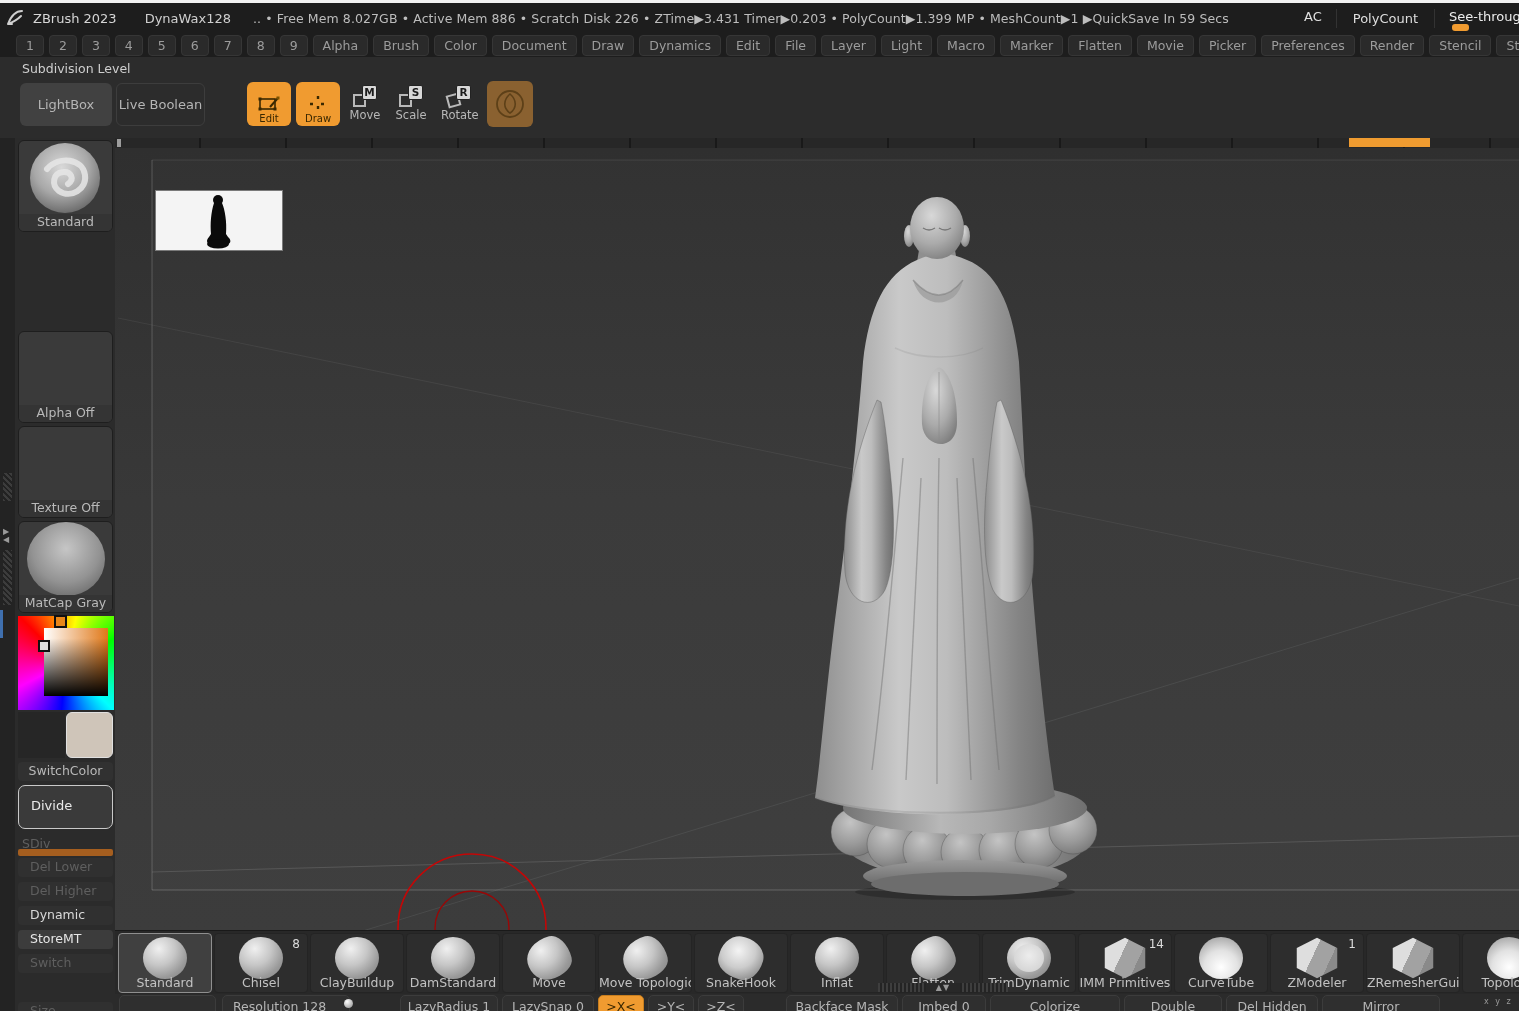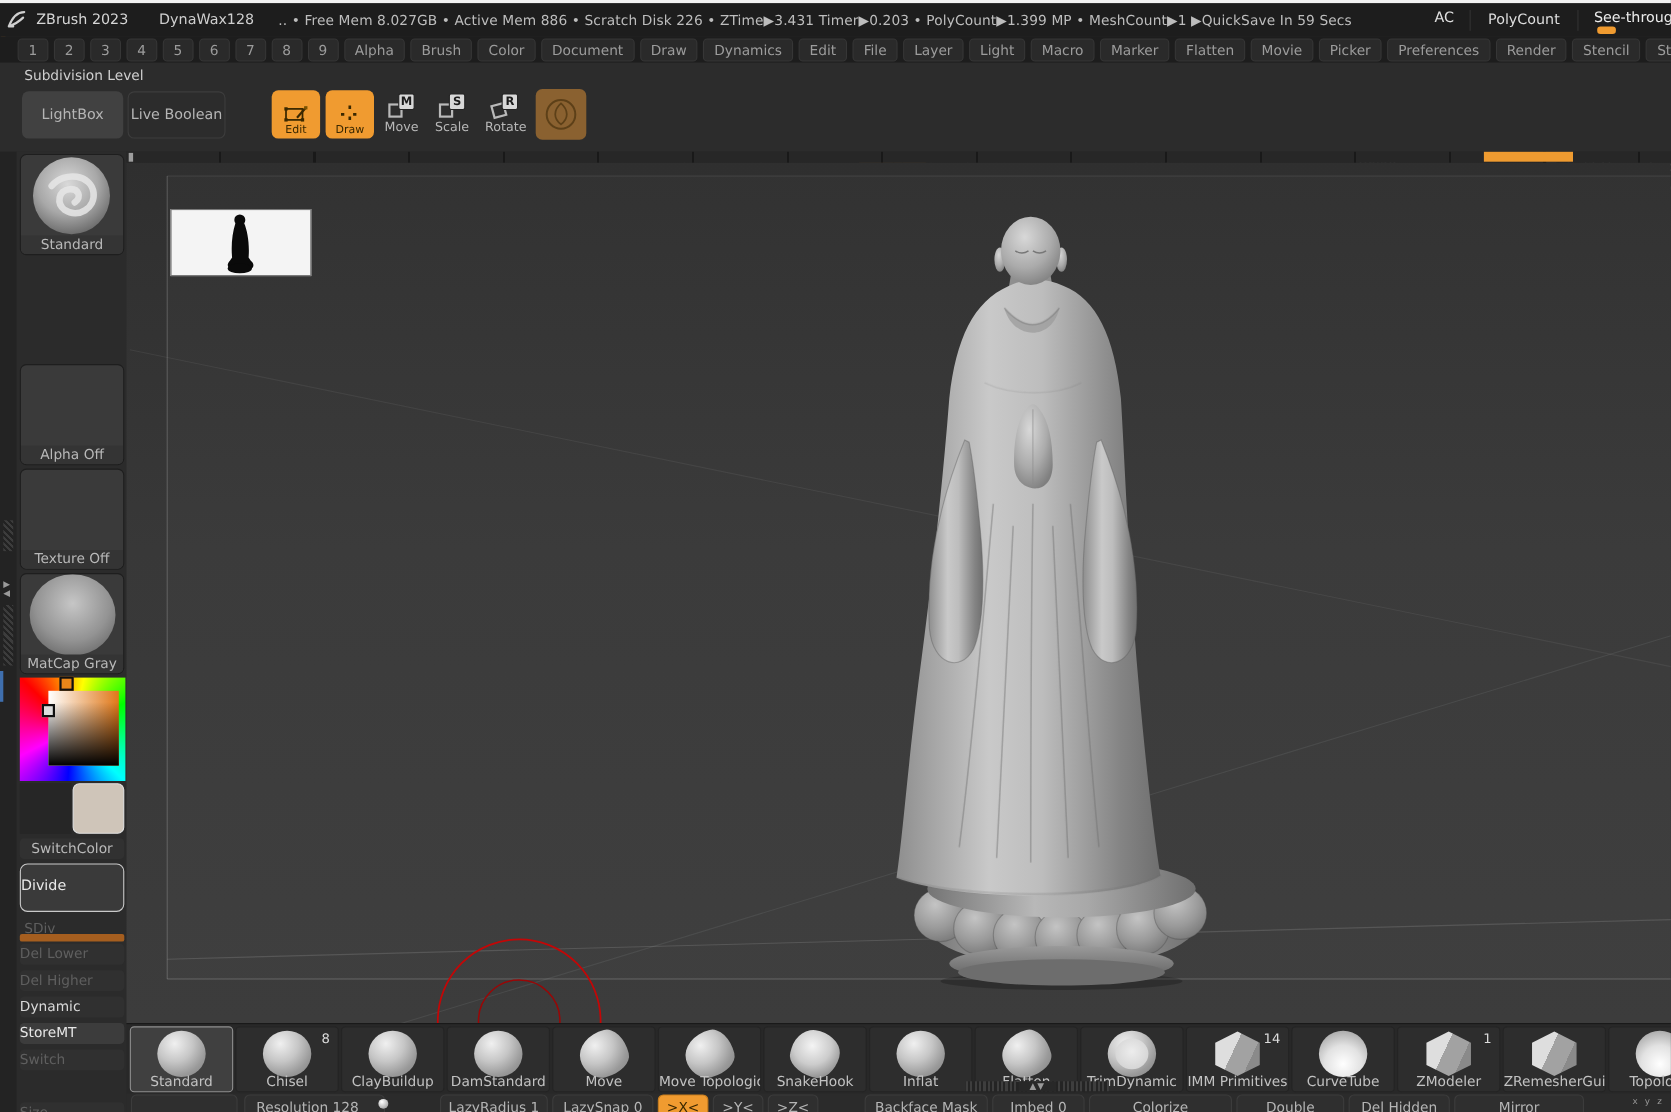--- a/index.html
+++ b/index.html
@@ -109,21 +109,21 @@
     background:linear-gradient(to top,#000,rgba(0,0,0,0) 85%),linear-gradient(to right,#ffffff,#e07818)}
   #cp-hue-marker{position:absolute;left:36px;top:-1px;width:13px;height:13px;background:#e8861a;border:2px solid #101010}
   #cp-sv-marker{position:absolute;left:20px;top:24px;width:12px;height:12px;background:#ddd;border:2px solid #101010}
   #swatch-dark{position:absolute;left:18px;top:574px;width:47px;height:46px;background:#262626}
   #swatch-main{position:absolute;left:66px;top:574px;width:47px;height:46px;background:#cfc5b9;
     border:1px solid #e0e0e0;border-radius:6px}
   .side-btn{position:absolute;left:18px;width:95px;height:19px;background:#313131;border-radius:4px;
     color:#b9b9b9;font-size:12.5px;line-height:18px;text-align:center}
   #btn-switchcolor{top:624px}
   .tool-btn{position:absolute;left:18px;width:95px;height:19px;background:#303030;border-radius:4px;
-    font-size:12.5px;line-height:18px;padding-left:0;color:#d9d9d9}
+    font-size:12.5px;line-height:18px;padding-left:12px;color:#d9d9d9}
   .tool-btn.disabled{color:#5f5f5f}
   .tool-btn.active{height:44px;background:#3a3a3a;border:1px solid #c9c9c9;border-radius:7px;
     line-height:40px;color:#e9e9e9;font-size:13px}
   #t0{top:647px}#t1{top:697px;background:transparent;padding-left:4px}
   #sdiv-bar{position:absolute;left:18px;top:711px;width:95px;height:7px;background:#a55e1f;border-radius:2px}
   #t2{top:720px}#t3{top:744px}#t4{top:768px}#t5{top:792px;background:#3c3c3c;color:#e6e6e6}
   #t6{top:816px}#t7{top:871px}#t8{top:864px}
   
   #canvas{position:absolute;left:115px;top:148px;width:1404px;height:782px;overflow:hidden;
     background:linear-gradient(180deg,#2f2f2f,#383838 45%,#3c3c3c)}

